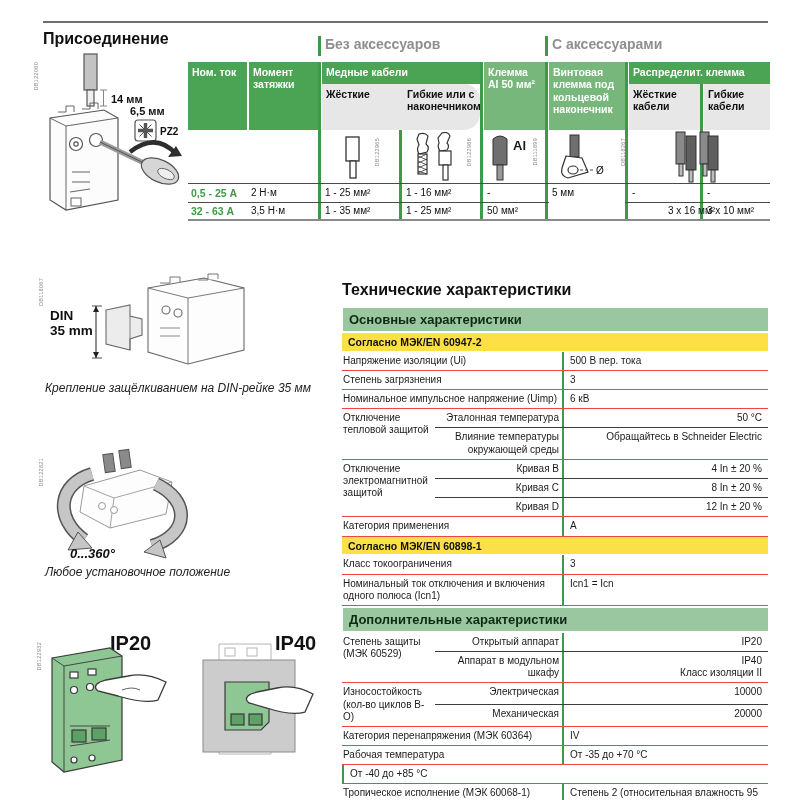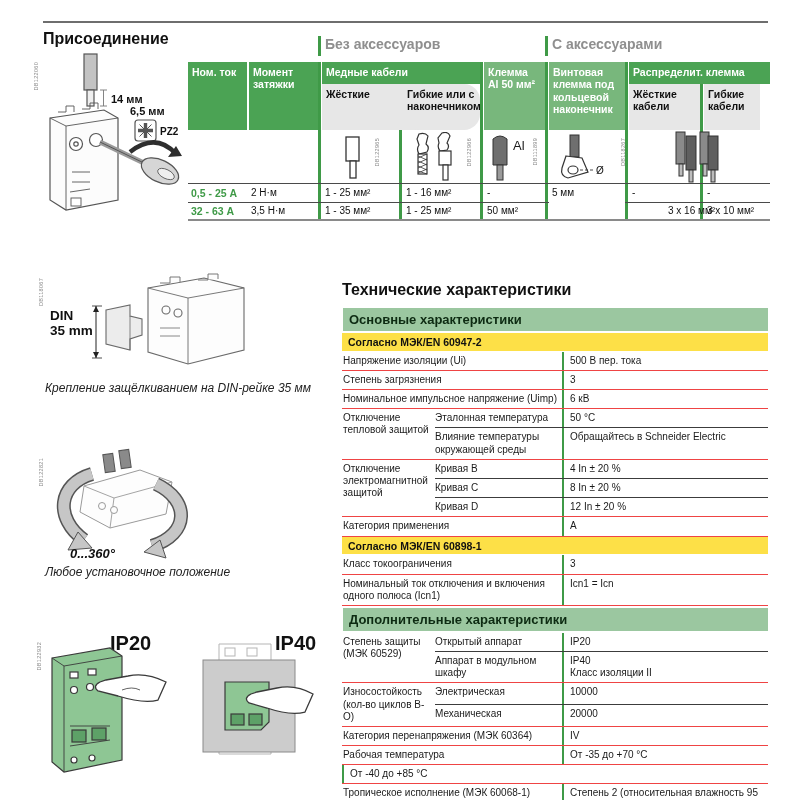--- a/index.html
+++ b/index.html
@@ -29,21 +29,21 @@
   .ccur { color:#3f9a47; font-weight:bold; font-size:10.5px; }
 
   
   .ttable { left:342px; top:306px; width:426px; font-size:10px; line-height:1.22; }
   .t-band1 { background:#9bc7a0; font-weight:bold; font-size:13px; color:#0d2b12; padding:4px 6px 3px 6px; margin:2px 0 2px 1px; }
   .t-band2 { background:#fde047; font-weight:bold; font-size:10.5px; color:#111; padding:3px 6px 2px 6px; margin-bottom:1px; }
   .t-row, .t-group { display:flex; border-bottom:1px solid #ef4444; align-items:stretch; }
   .t-label { flex:1; padding:3px 4px 3px 1px; }
   .t-label0 { width:93px; flex:none; padding:3px 3px 3px 1px; }
   .t-subs { flex:1; display:flex; flex-direction:column; }
-  .t-sub { display:flex; border-bottom:1px solid #3c3c3c; flex:1; }
+  .t-sub { display:flex; border-bottom:1px solid #3c3c3c; flex:1;text-align:right; }
   .t-sub:last-child { border-bottom:none; }
   .t-sublabel { width:127px; flex:none; padding:3px 3px 3px 0; }
   .t-value { width:206px; flex:none; border-left:2px solid #3f9a47; padding:3px 6px; }
   .t-subs .t-value { width:auto; flex:1; }
 
   
   .caption { font-size:12px; font-style:italic; color:#222; }
   .ip-label { font-size:20px; font-weight:bold; color:#111; }
   svg text { font-family:"Liberation Sans","DejaVu Sans",sans-serif; }
 </style>
@@ -99,21 +99,21 @@
 
     <div class="abs hcell hgreen" style="left:0; top:26px; width:59px; height:68px;">Ном. ток</div>
     <div class="abs hcell hgreen" style="left:61px; top:26px; width:69px; height:68px;">Момент затяжки</div>
     <div class="abs hcell hgreen" style="left:134px; top:26px; width:158px; height:22px;">Медные кабели</div>
     <div class="abs hgrey" style="left:134px; top:48px; width:97px; height:46px;">Жёсткие</div>
     <div class="abs hgrey" style="left:215px; top:48px; width:77px; height:46px;border-radius:16px;">Гибкие или с наконечником</div>
     <div class="abs hcell hgreen2" style="left:296px; top:26px; width:61px; height:68px;">Клемма Al 50 мм²</div>
     <div class="abs hcell hgreen2" style="left:361px; top:26px; width:76px; height:68px;">Винтовая клемма под кольцевой наконечник</div>
     <div class="abs hcell hgreen" style="left:441px; top:26px; width:141px; height:22px;">Распределит. клемма</div>
     <div class="abs hgrey" style="left:441px; top:48px; width:71px; height:46px;">Жёсткие кабели</div>
-    <div class="abs hgrey" style="left:516px; top:48px; width:56px; height:46px;">Гибкие кабели</div>
+    <div class="abs hgrey" style="left:516px; top:48px; width:66px; height:46px;">Гибкие кабели</div>
 
     <svg class="abs" style="left:154px; top:100px;" width="22" height="44" viewBox="0 0 22 44">
       <g stroke="#333" stroke-width="1.3" fill="#fff">
         <rect x="4" y="1" width="13" height="24"></rect>
           <rect x="8" y="25" width="6" height="17"></rect>
       </g>
     </svg>
     <div class="abs vcode" style="left:186px; top:102px;">DB122965</div>
     <svg class="abs" style="left:226px; top:96px;" width="42" height="52" viewBox="0 0 42 52">
       <g stroke="#333" stroke-width="1.2" fill="#fff">
@@ -123,21 +123,21 @@
         <path d="M28 1 q6 -2 8 3 l-3 7 q3 3 0 7 l-7 1 q-3 -4 -1 -8 l-1 -5 Z"></path>
         <rect x="25" y="19" width="12" height="14"></rect>
         <rect x="29" y="33" width="5" height="15"></rect>
       </g>
     </svg>
     <div class="abs vcode" style="left:278px; top:102px;">DB122966</div>
     <svg class="abs" style="left:302px; top:98px;" width="20" height="48" viewBox="0 0 20 48">
       <path d="M3 5 q7 -6 14 0 l0 26 l-14 0 Z" fill="#6f6f6f" stroke="#333" stroke-width="1"></path>
       <rect x="7" y="31" width="6" height="15" fill="#9a9a9a" stroke="#333" stroke-width="1"></rect>
     </svg>
-    <div class="abs" style="left:325px; top:102px; font-size:13px; font-weight:normal;">Al</div>
+    <div class="abs" style="left:325px; top:102px; font-size:13px; font-weight:bold;">Al</div>
     <div class="abs vcode" style="left:344px; top:102px;">DB111899</div>
     <svg class="abs" style="left:368px; top:98px;" width="62" height="52" viewBox="0 0 62 52">
       <rect x="14" y="1" width="9" height="22" fill="#6f6f6f" stroke="#333" stroke-width="1"></rect>
       <path d="M10 22 l16 2 l6 14 l-20 6 q-8 -2 -6 -10 Z" fill="#fff" stroke="#333" stroke-width="1.2"></path>
       <ellipse cx="17" cy="36" rx="5" ry="4" fill="#fff" stroke="#333" stroke-width="1.2"></ellipse>
       <path d="M24 36 h14" stroke="#333" stroke-width="0.9" stroke-dasharray="3 2"></path>
       <text x="40" y="40" font-size="10" fill="#111">Ø</text>
     </svg>
     <div class="abs vcode" style="left:432px; top:102px;">DB118267</div>
     <svg class="abs" style="left:478px; top:94px;" width="58" height="54" viewBox="0 0 58 54">

